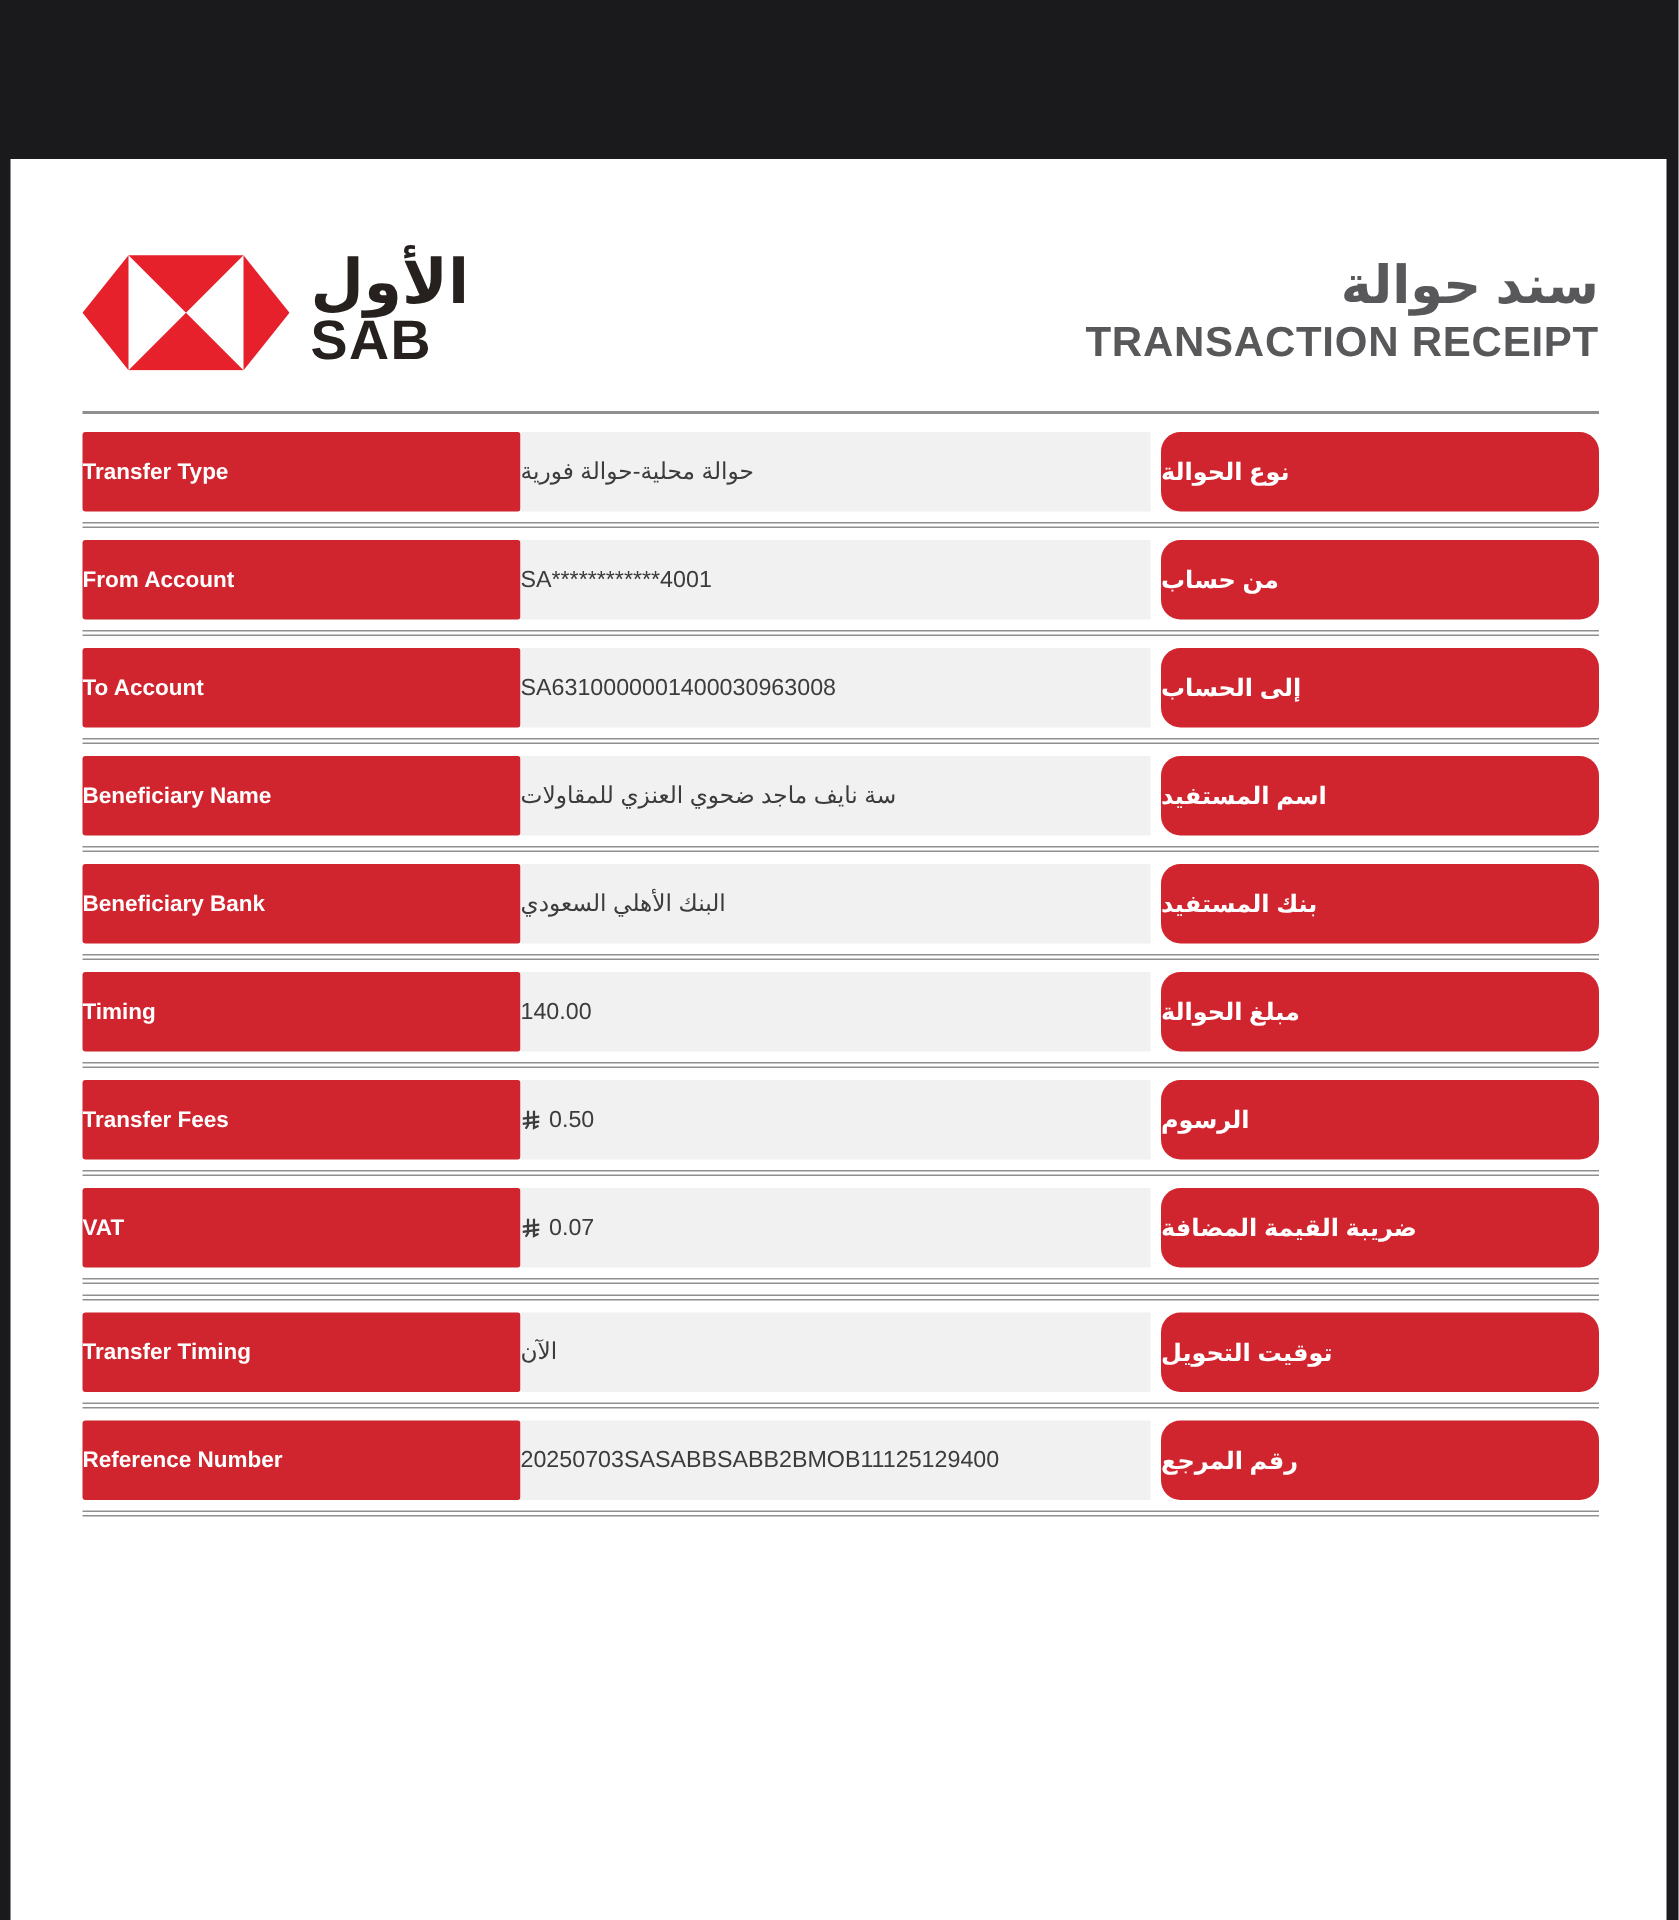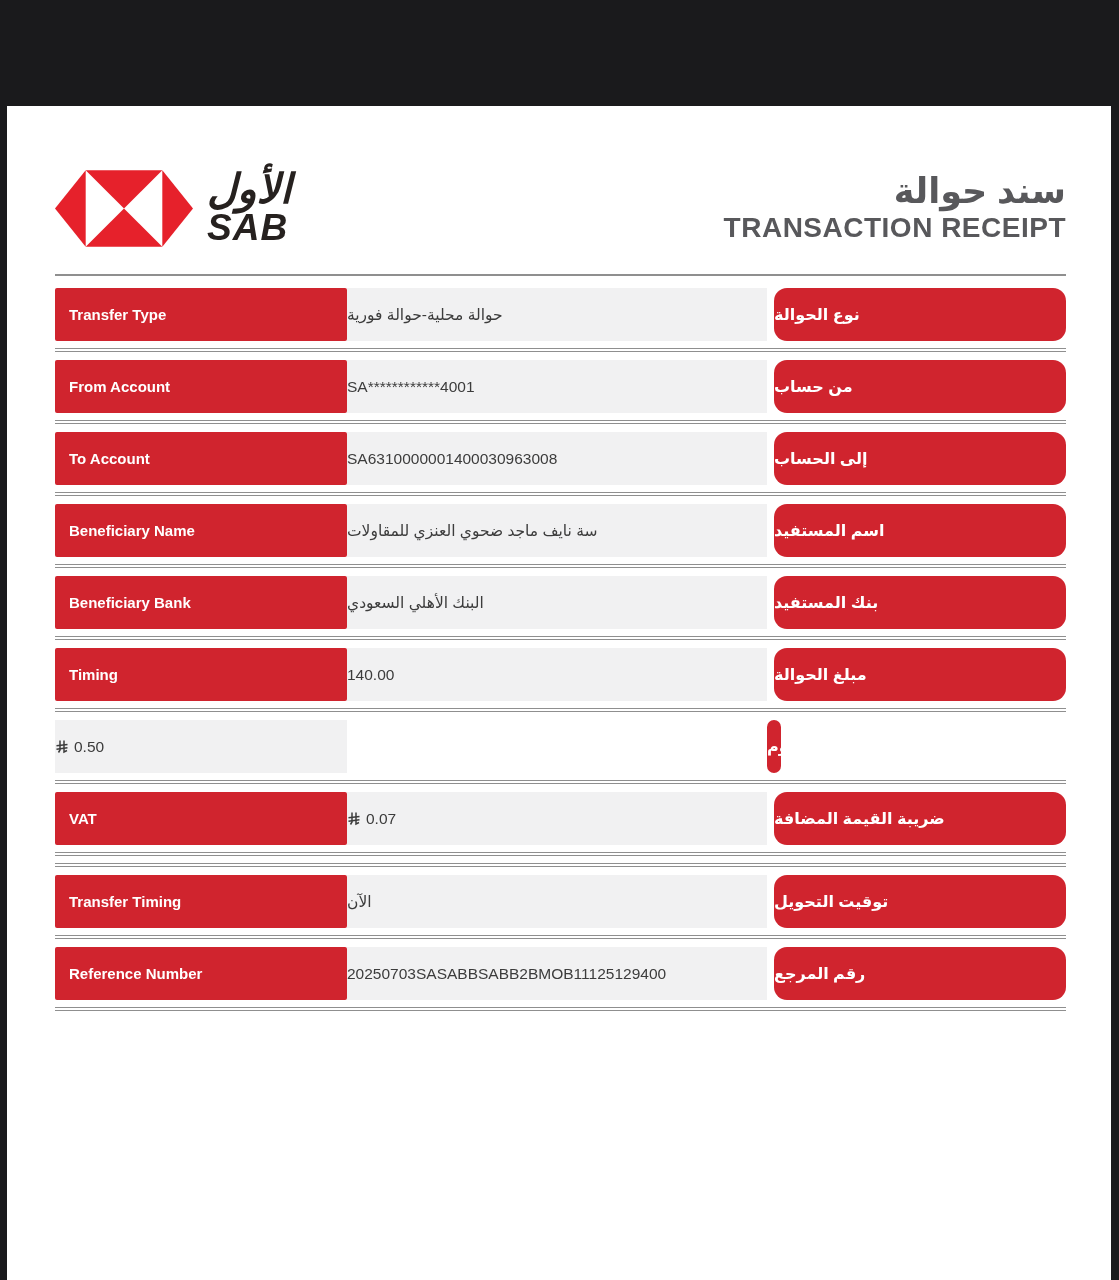--- a/index.html
+++ b/index.html
@@ -12,21 +12,21 @@
     position:absolute;left:7px;top:106px;width:1104px;height:1174px;
     background:#ffffff;
   }
   .doc-inner{margin:0 45px 0 48px;}
 
   
   .doc-header{
     display:flex;justify-content:space-between;align-items:flex-start;
     padding-top:62px;
   }
-  .brand{display:flex;align-items:center;font-style:italic;}
+  .brand{display:flex;align-items:flex-start;}
   .brand svg{display:block;margin-top:2px;}
   .brand-text{margin-left:14px;color:#26211f;}
   .brand-ar{font-size:41px;font-weight:700;line-height:40px;text-align:left;}
   .brand-latin{font-size:37px;font-weight:700;line-height:38px;letter-spacing:1px;}
   .titles{text-align:right;color:#58585b;padding-top:6px;}
   .title-ar{font-size:35px;font-weight:600;line-height:34px;}
   .title-en{font-size:28px;font-weight:600;letter-spacing:.5px;line-height:40px;}
 
   .header-sep{
     margin-top:26px;height:0;border-top:2px solid #8f8f8f;
@@ -36,21 +36,21 @@
   .table{margin-top:12px;}
   .rowblock{margin:0;}
   .row{
     display:grid;grid-template-columns:292px 1fr 7px 292px;
     height:53px;
   }
   .cell-red{
     background:#d0242e;color:#ffffff;border-radius:2px;
     display:flex;align-items:center;
   }
-  .cell-label-en{padding-left:14px;font-size:15px;font-weight:700;}
+  .cell-label-en{font-size:15px;font-weight:700;}
   .cell-label-ar{justify-content:flex-end;padding-right:14px;font-size:16px;font-weight:700;border-radius:13px;}
   .cell-value{
     background:#f1f1f2;color:#3c3c3c;font-size:15.5px;
     display:flex;align-items:center;gap:5px;
   }
   .row-sep{
     margin-top:7px;height:2px;
     border-top:1.5px solid #8f8f8f;border-bottom:1.5px solid #8f8f8f;
   }
   .rowblock + .rowblock .row{margin-top:8px;}
@@ -157,20 +157,21 @@
         <span dir="auto">140.00</span>
       </div>
       <div></div>
       <div class="cell-red cell-label-ar" dir="rtl">مبلغ الحوالة</div>
     </div>
     <div class="row-sep"></div>
   </div>
 
   <div class="rowblock">
     <div class="row">
+      <div class="cell-red cell-label-en">Transfer Fees</div>
       <div class="cell-value">
         <svg class="riyal" width="14" height="15" viewBox="0 0 14 15" fill="none" stroke="#3c3c3c" stroke-width="1.5">
           <path d="M5 1.5 L5 11 L3.5 13.5"></path>
           <path d="M9 1.5 L9 13 L12 11.5"></path>
           <path d="M1.5 6.8 L12.5 5.4"></path>
           <path d="M1.5 10.2 L12.5 8.8"></path>
         </svg>
         <span dir="auto">0.50</span>
       </div>
       <div></div>

